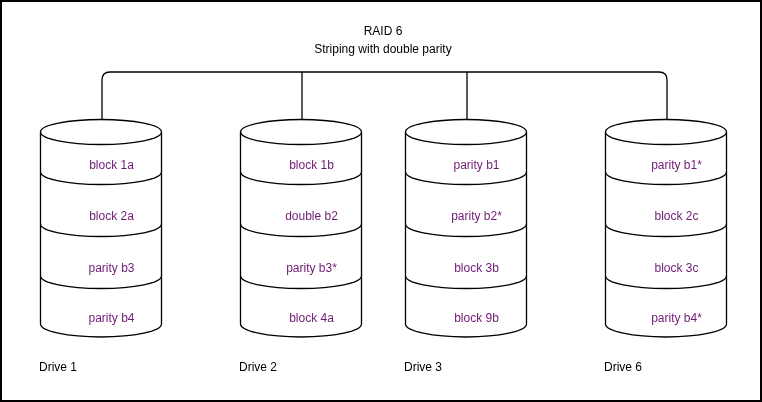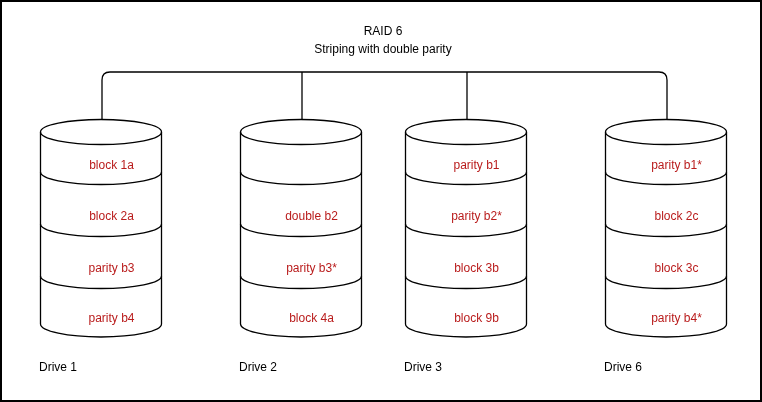--- a/index.html
+++ b/index.html
@@ -47,21 +47,21 @@
     left: 0;
   }
   .block-label {
     position: absolute;
     left: 0;
     width: 145px;
     height: 20px;
     line-height: 20px;
     text-align: center;
     font-size: 12px;
-    color: #b91c1c;
+    color: #701a75;
     white-space: nowrap;
   }
   .block-0 { top: 37px; }
   .block-1 { top: 88px; }
   .block-2 { top: 140px; }
   .block-3 { top: 190px; }
   .drive-name {
     position: absolute;
     top: 240px;
     left: 0;
@@ -111,20 +111,21 @@
     <svg class="cyl-svg" width="124" height="222" viewBox="0 0 124 222">
       <g fill="none" stroke="#000000" stroke-width="1.3">
         <ellipse cx="62" cy="14" rx="60.5" ry="12.5"></ellipse>
         <path d="M1.5,14 L1.5,206 M122.5,14 L122.5,206"></path>
         <path d="M1.5,206 A60.5,13 0 0 0 122.5,206"></path>
         <path d="M1.5,54 A60.5,12.5 0 0 0 122.5,54"></path>
         <path d="M1.5,106 A60.5,12.5 0 0 0 122.5,106"></path>
         <path d="M1.5,158 A60.5,12.5 0 0 0 122.5,158"></path>
       </g>
     </svg>
+    <div class="block-label block-0">block 1b</div>
     <div class="block-label block-1">double b2</div>
     <div class="block-label block-2">parity b3*</div>
     <div class="block-label block-3">block 4a</div>
     <div class="drive-name">Drive 2</div>
   </div>
 
   <div class="drive drive-3">
     <svg class="cyl-svg" width="124" height="222" viewBox="0 0 124 222">
       <g fill="none" stroke="#000000" stroke-width="1.3">
         <ellipse cx="62" cy="14" rx="60.5" ry="12.5"></ellipse>

